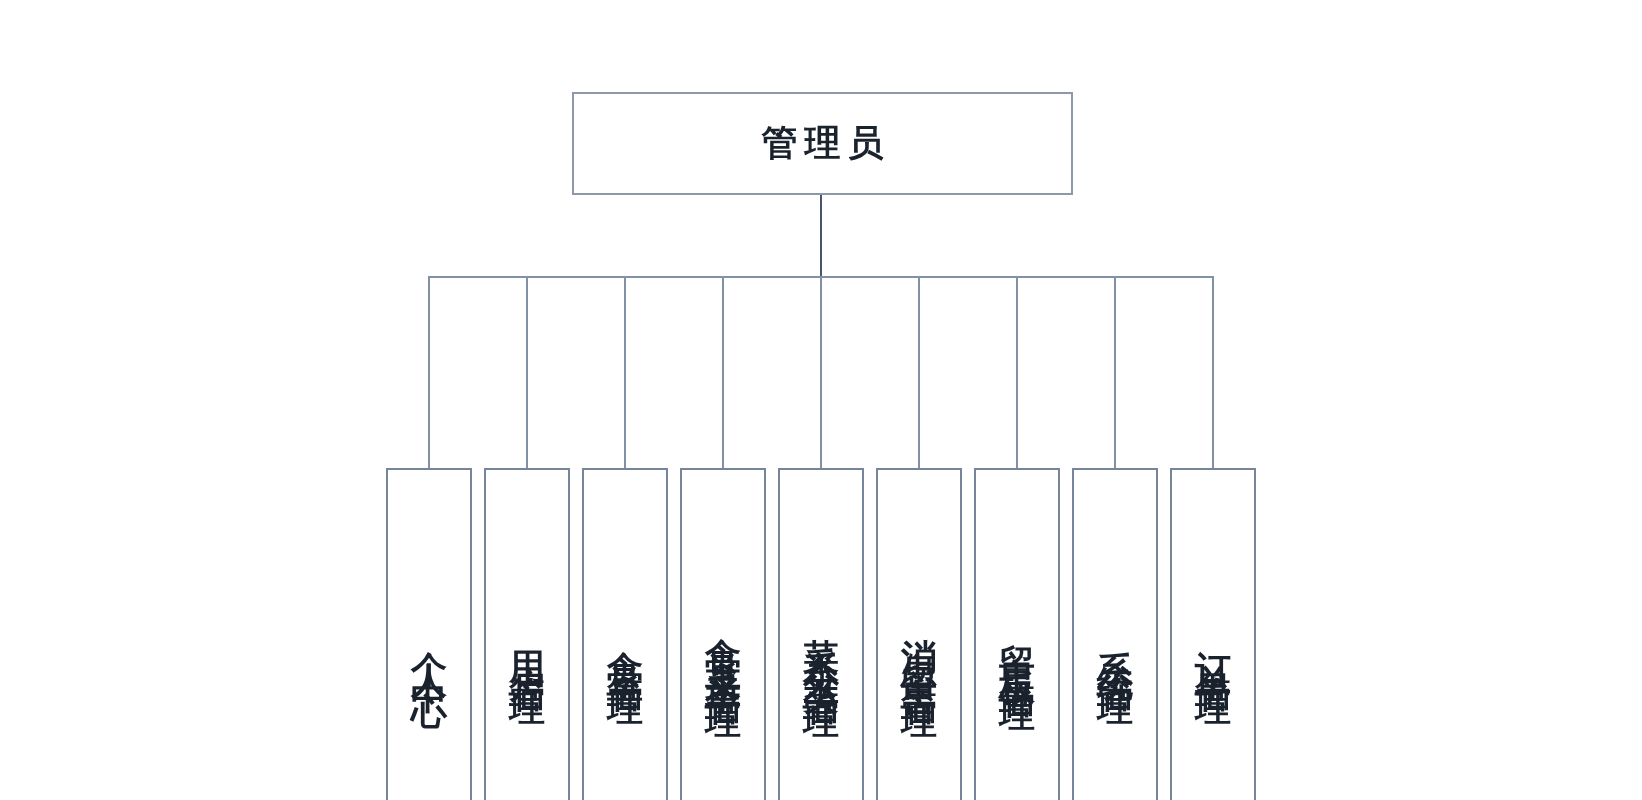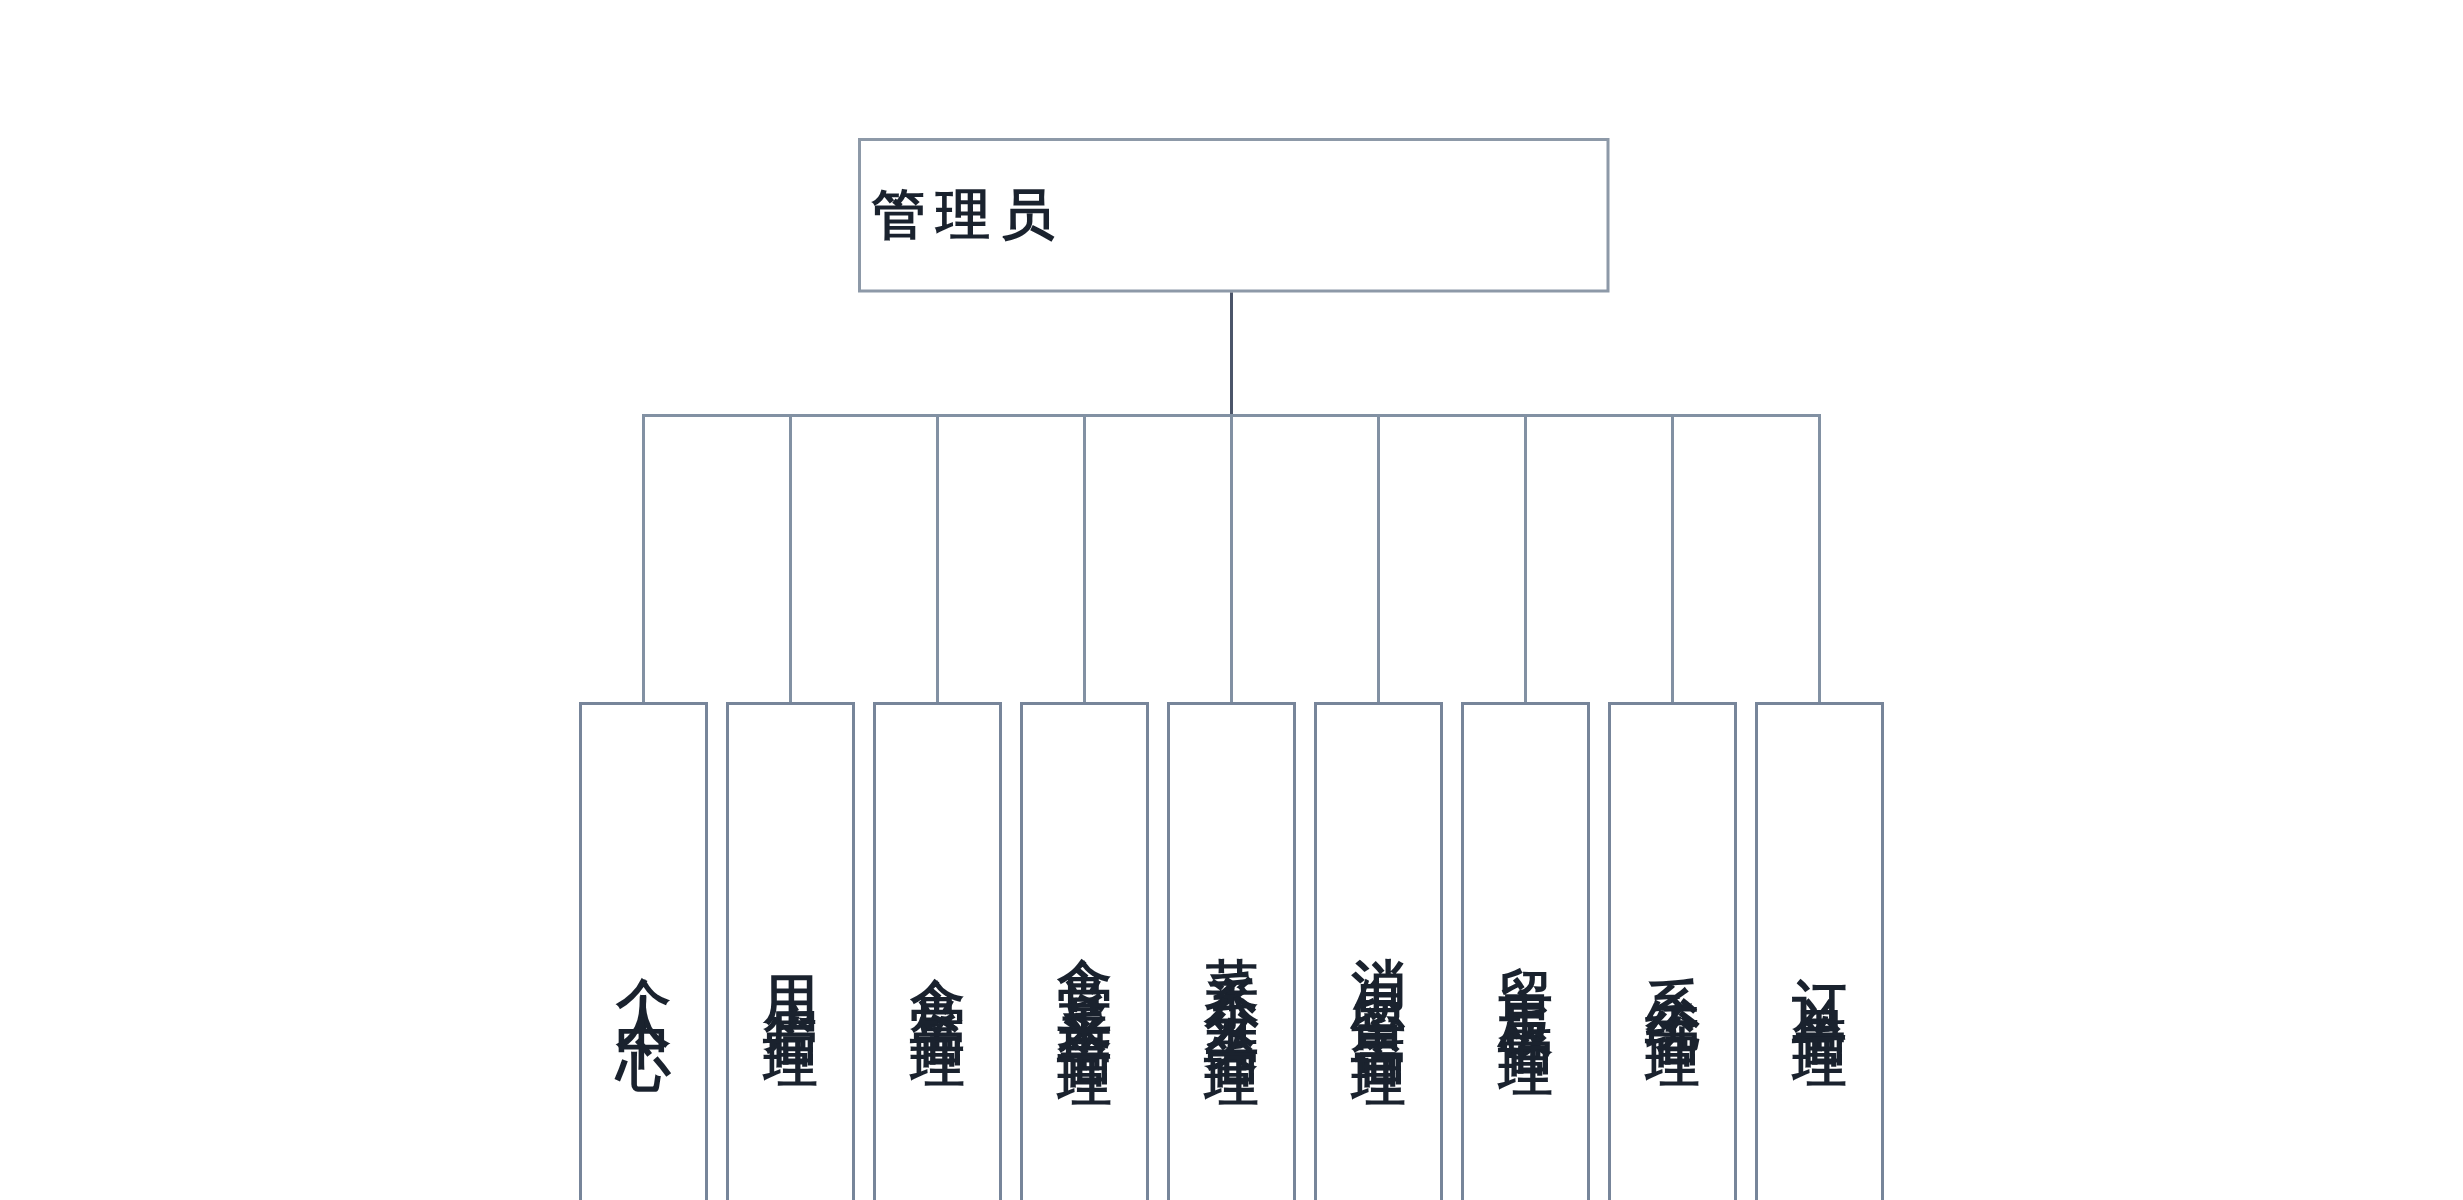--- a/index.html
+++ b/index.html
@@ -19,20 +19,21 @@
     position: absolute;
     left: 572px;
     top: 92px;
     width: 501px;
     height: 103px;
     box-sizing: border-box;
     border: 2px solid var(--border-light, #8d99a8);
     background: #ffffff;
     display: flex;
     align-items: center;
+    justify-content: center;
   }
   .root-label {
     font-size: 36px;
     font-weight: 700;
     letter-spacing: 7px;
     padding-left: 7px; 
     color: var(--text, #1a222e);
     white-space: nowrap;
   }
   .connector {

